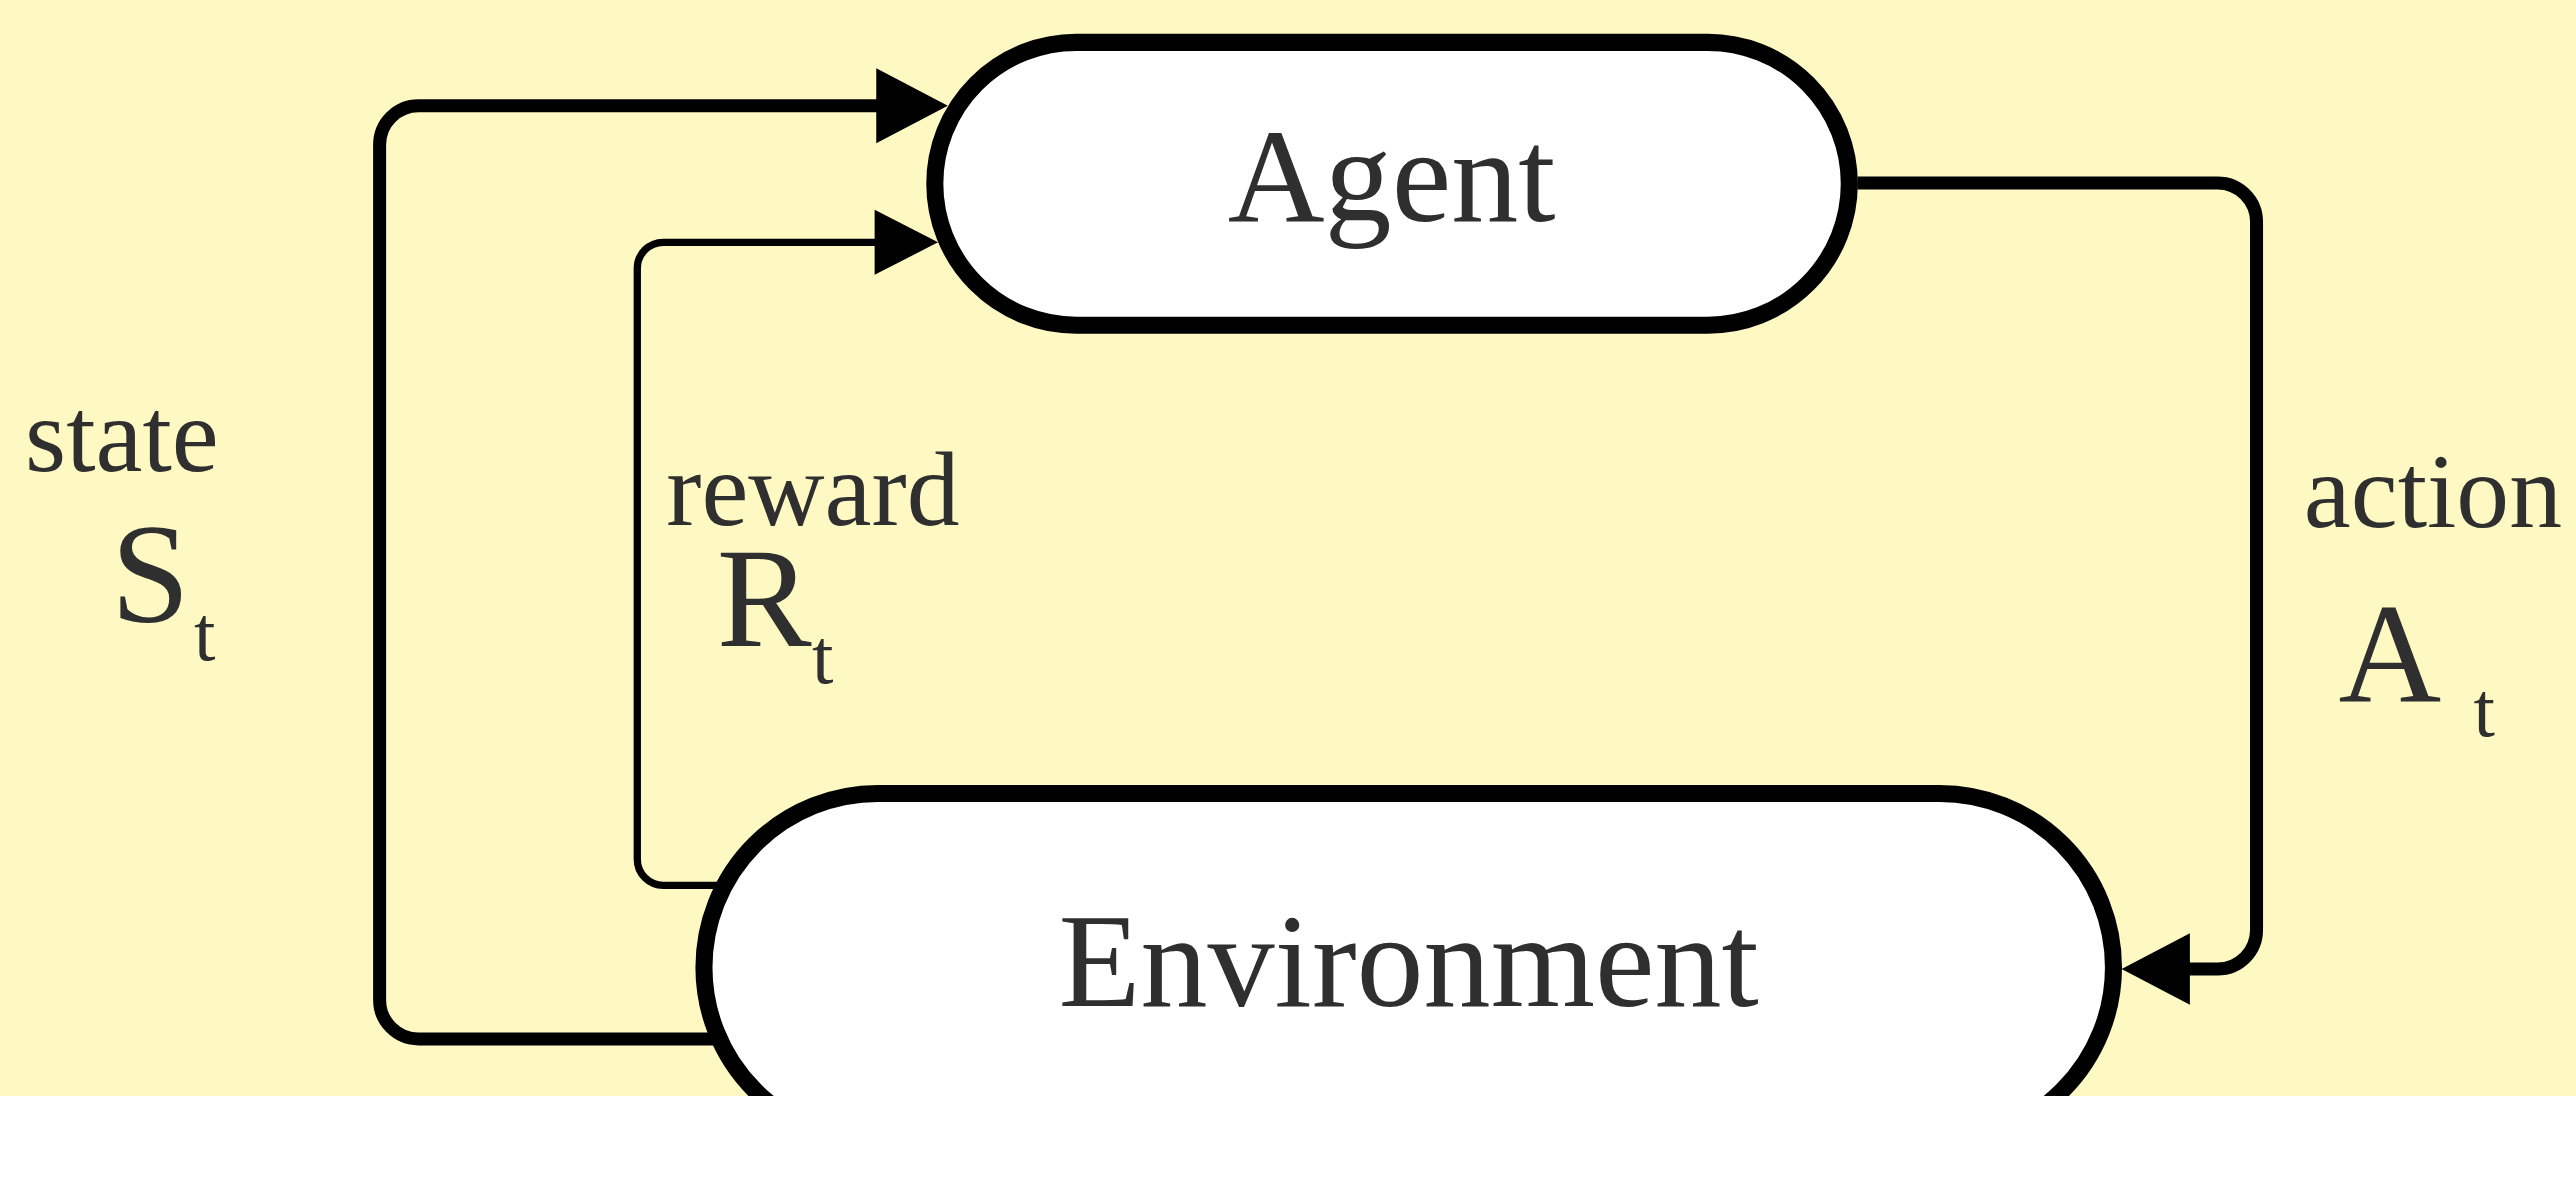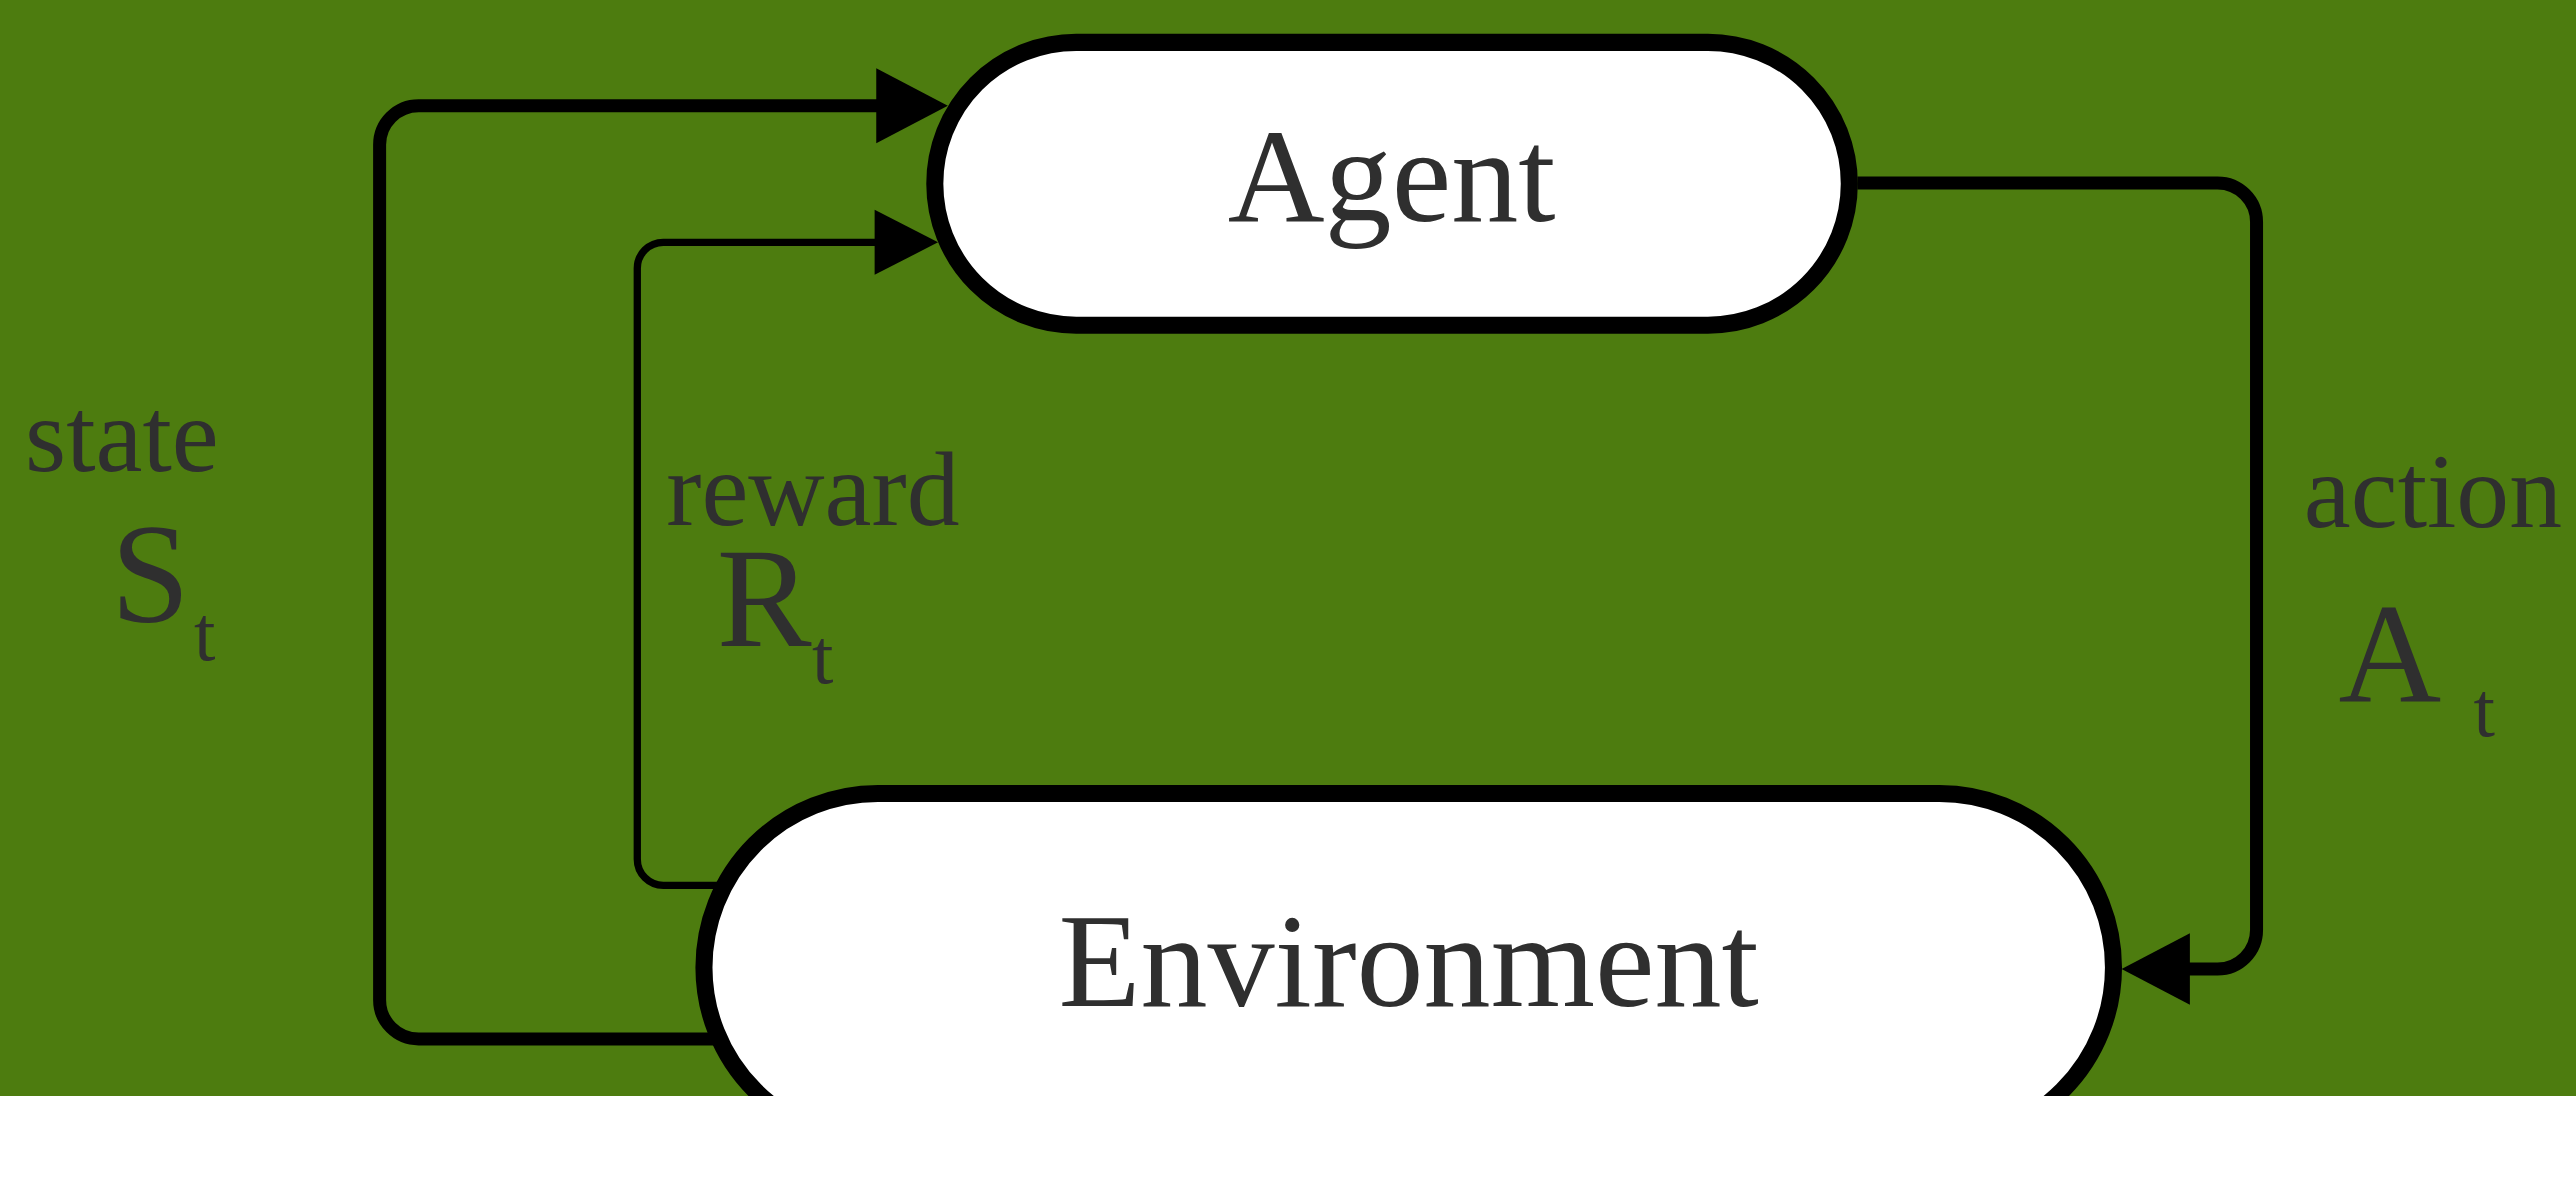--- a/index.html
+++ b/index.html
@@ -4,21 +4,21 @@
 <style>
   html, body {
     margin: 0;
     padding: 0;
     background: #ffffff;
   }
   #stage {
     position: relative;
     width: 2576px;
     height: 1096px;
-    background: #4d7c0f;
+    background: #fef9c3;
     overflow: hidden;
     font-family: "Liberation Serif", serif;
   }
   svg { display: block; }
   .node-label {
     font-family: "Liberation Serif", serif;
     font-size: 165px;
     fill: #2f2f2f;
   }
   .edge-word {

